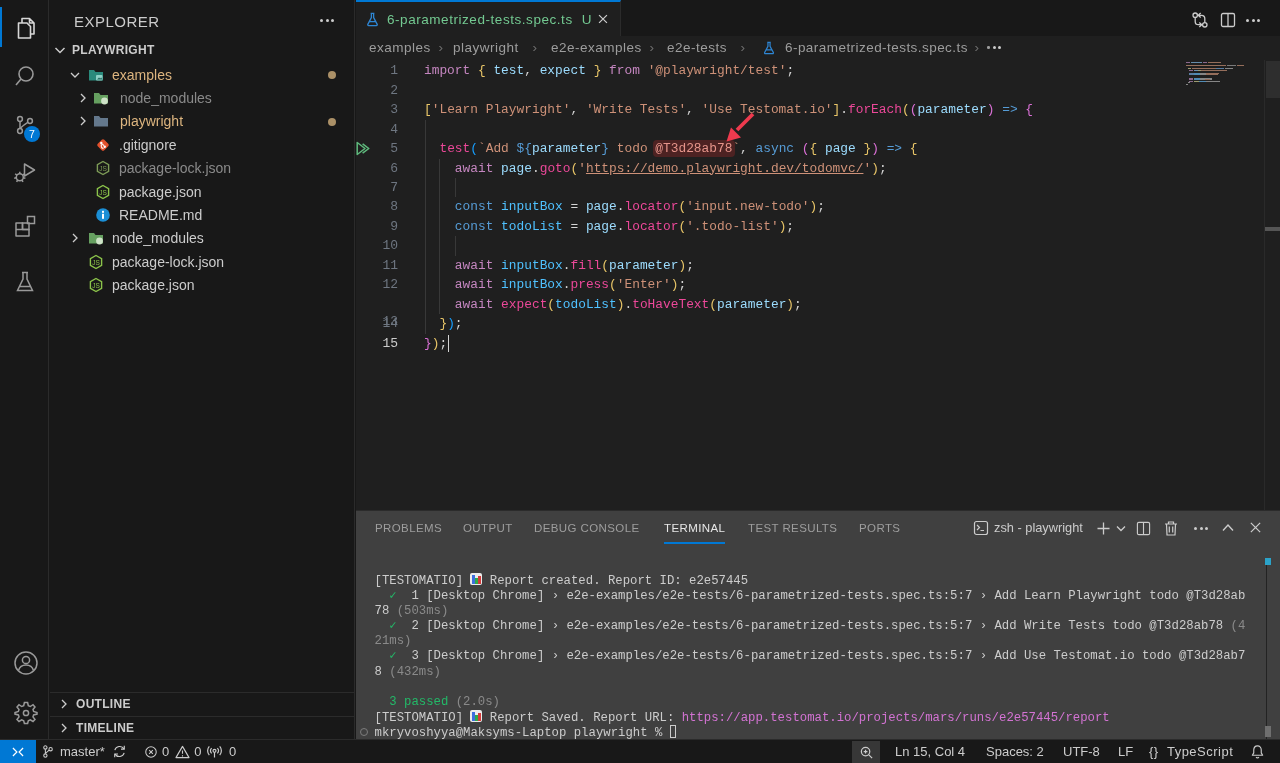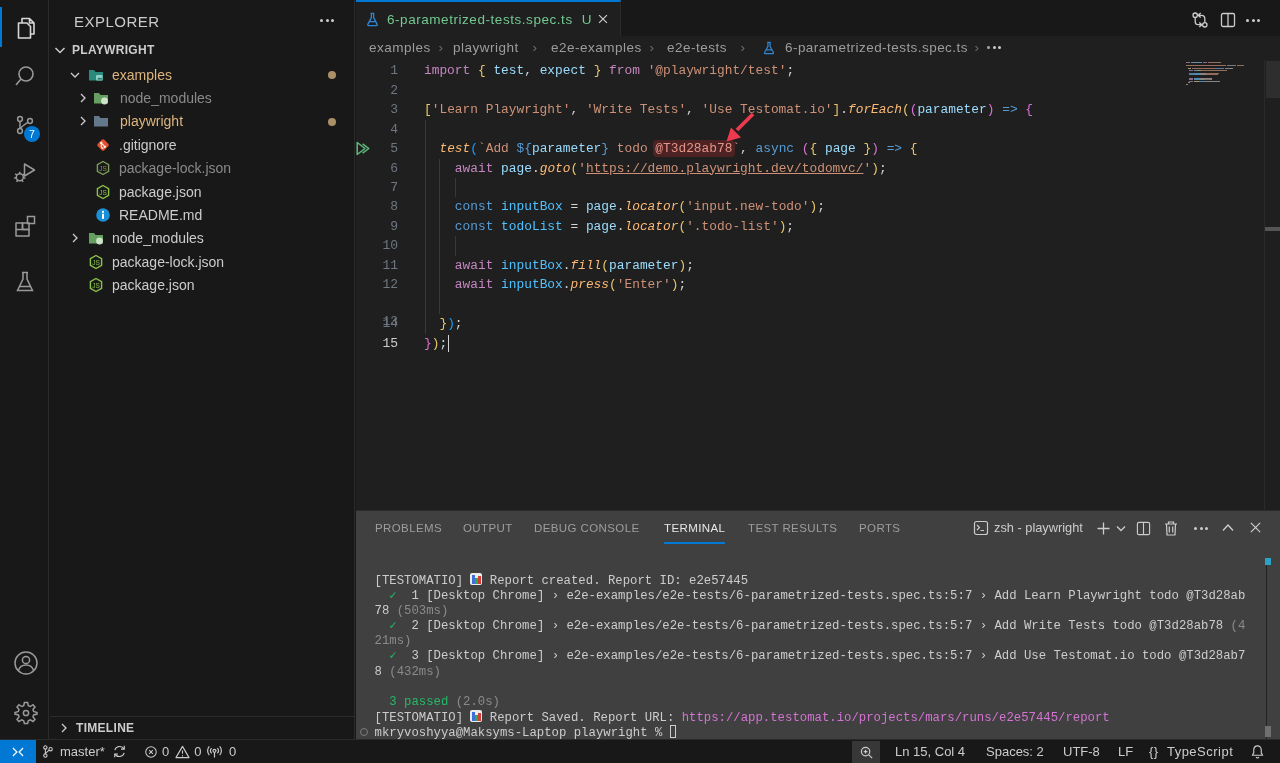--- a/index.html
+++ b/index.html
@@ -35,21 +35,21 @@
   
   #crumbs { position:absolute; left:356px; top:36px; width:924px; height:24px; background:#1f1f1f;
             font-size:13.5px; letter-spacing:0.5px; color:#9d9d9d; white-space:pre; }
 
   
   #editor { position:absolute; left:356px; top:60px; width:924px; height:450px; background:#1f1f1f; }
   .ln { position:absolute; left:0px; width:42px; height:19.45px; text-align:right;
         font:13px "Liberation Mono", monospace; line-height:19.45px; color:#6e7681; }
   .cl { position:absolute; left:68px; height:19.45px; white-space:pre;
         font:12.85px "Liberation Mono", monospace; line-height:19.45px; color:#d4d4d4; } .tK { color:#C586C0; } .tB { color:#569CD6; }
-  .tS { color:#CE9178; } .tF { color:#fdba74;font-style:italic; } .tV { color:#9CDCFE; }
+  .tS { color:#CE9178; } .tF { color:#ec4899; } .tV { color:#9CDCFE; }
   .tC { color:#4FC1FF; } .g1 { color:#e8c568; } .g2 { color:#DA70D6; } .g3 { color:#179FFF; }
   .tU { color:#CE9178; text-decoration:underline; }
   .tag { background:#4d2222; color:#e5948a; border-radius:4px; padding:1px 2.5px; margin:0 -2.5px; }
   .guide { position:absolute; width:1px; background:#383838; }
 
   
   #panel { position:absolute; left:356px; top:510px; width:924px; height:229px;
            background:#404040; border-top:1px solid #2b2b2b; }
   .ptab { position:absolute; top:0; height:35px; line-height:35px; font-size:11.5px;
           letter-spacing:0.4px; color:#9d9d9d; }
@@ -239,20 +239,27 @@
     </div>
     <div class="srow" style="top:273.6px;color:#cccccc;">
       <span style="width:38px;"></span>
       <svg class="ficon" viewBox="0 0 16 16">
           <path d="M8 1.5 L13.6 4.75 V11.25 L8 14.5 L2.4 11.25 V4.75 Z" fill="none" stroke="#8bc34a" stroke-width="1.4"></path>
           <text x="8" y="10.6" font-size="6.5" fill="#8bc34a" text-anchor="middle" font-family="Liberation Sans">JS</text>
         </svg>
       <span>package.json</span>
     </div>
 
+    <div class="srow" style="top:692px;height:23px;border-top:1px solid #2b2b2b;font-weight:bold;font-size:12px;letter-spacing:0.3px;">
+      <span style="width:6px;"></span>
+        <svg class="chev" viewBox="0 0 16 16" fill="none" stroke="#ccc" stroke-width="1.3">
+          <path d="M6 4 L10 8 L6 12"></path>
+        </svg>
+      <span style="margin-left:4px;">OUTLINE</span>
+    </div>
     <div class="srow" style="top:716px;height:23px;border-top:1px solid #2b2b2b;font-weight:bold;font-size:12px;letter-spacing:0.3px;">
       <span style="width:6px;"></span>
         <svg class="chev" viewBox="0 0 16 16" fill="none" stroke="#ccc" stroke-width="1.3">
           <path d="M6 4 L10 8 L6 12"></path>
         </svg>
       <span style="margin-left:4px;">TIMELINE</span>
     </div>
   </div>
   <div id="tabbar">
     <div id="tab1">
@@ -321,20 +328,21 @@
     <div class="guide" style="left:98.7px;top:176.35px;height:19.45px;"></div>
 
     <div class="cl" style="top:1.3px;"><span class="tK">import</span> <span class="g1">{</span><span class="tV"> test</span>,<span class="tV"> expect </span><span class="g1">}</span> <span class="tK">from</span> <span class="tS">'@playwright/test'</span>;</div>
     <div class="cl" style="top:40.2px;"><span class="g1">[</span><span class="tS">'Learn Playwright'</span>, <span class="tS">'Write Tests'</span>, <span class="tS">'Use Testomat.io'</span><span class="g1">]</span>.<span class="tF">forEach</span><span class="g1">(</span><span class="g2">(</span><span class="tV">parameter</span><span class="g2">)</span> <span class="tB">=&gt;</span> <span class="g2">{</span></div>
     <div class="cl" style="top:79.1px;">  <span class="tF">test</span><span class="g3">(</span><span class="tS">`Add </span><span class="tB">${</span><span class="tV">parameter</span><span class="tB">}</span><span class="tS"> todo </span><span class="tag">@T3d28ab78</span><span class="tS">`</span>, <span class="tB">async</span> <span class="g2">(</span><span class="g1">{</span><span class="tV"> page </span><span class="g1">}</span><span class="g2">)</span> <span class="tB">=&gt;</span> <span class="g1">{</span></div>
     <div class="cl" style="top:98.55px;">    <span class="tK">await</span> <span class="tV">page</span>.<span class="tF">goto</span><span class="g1">(</span><span class="tS">'</span><span class="tU">https://demo.playwright.dev/todomvc/</span><span class="tS">'</span><span class="g1">)</span>;</div>
     <div class="cl" style="top:137.45px;">    <span class="tB">const</span> <span class="tC">inputBox</span> = <span class="tV">page</span>.<span class="tF">locator</span><span class="g1">(</span><span class="tS">'input.new-todo'</span><span class="g1">)</span>;</div>
     <div class="cl" style="top:156.9px;">    <span class="tB">const</span> <span class="tC">todoList</span> = <span class="tV">page</span>.<span class="tF">locator</span><span class="g1">(</span><span class="tS">'.todo-list'</span><span class="g1">)</span>;</div>
     <div class="cl" style="top:195.8px;">    <span class="tK">await</span> <span class="tC">inputBox</span>.<span class="tF">fill</span><span class="g1">(</span><span class="tV">parameter</span><span class="g1">)</span>;</div>
     <div class="cl" style="top:215.25px;">    <span class="tK">await</span> <span class="tC">inputBox</span>.<span class="tF">press</span><span class="g1">(</span><span class="tS">'Enter'</span><span class="g1">)</span>;</div>
+    <div class="cl" style="top:234.7px;">    <span class="tK">await</span> <span class="tF">expect</span><span class="g1">(</span><span class="tC">todoList</span><span class="g1">)</span>.<span class="tF">toHaveText</span><span class="g1">(</span><span class="tV">parameter</span><span class="g1">)</span>;</div>
     <div class="cl" style="top:254.15px;">  <span class="g1">}</span><span class="g3">)</span>;</div>
     <div class="cl" style="top:273.6px;"><span class="g2">}</span><span class="g1">)</span>;</div>
     <div class="abs" style="left:91.6px;top:275px;width:1.6px;height:17px;background:#d4d4d4;"></div>
 
     <svg class="abs" style="left:0px;top:81px;" width="16" height="15" viewBox="0 0 16 15" fill="none" stroke="#5fba7d" stroke-width="1.5">
       <path d="M1.2 1.5 L1.2 13.5 L9 7.5 Z" stroke-linejoin="round"></path>
       <path d="M6.6 2.8 L12.8 7.5 L6.6 12.2" stroke-linejoin="round"></path>
     </svg>
 
     <svg class="abs" style="left:360px;top:48px;" width="50" height="40" viewBox="0 0 50 40">

